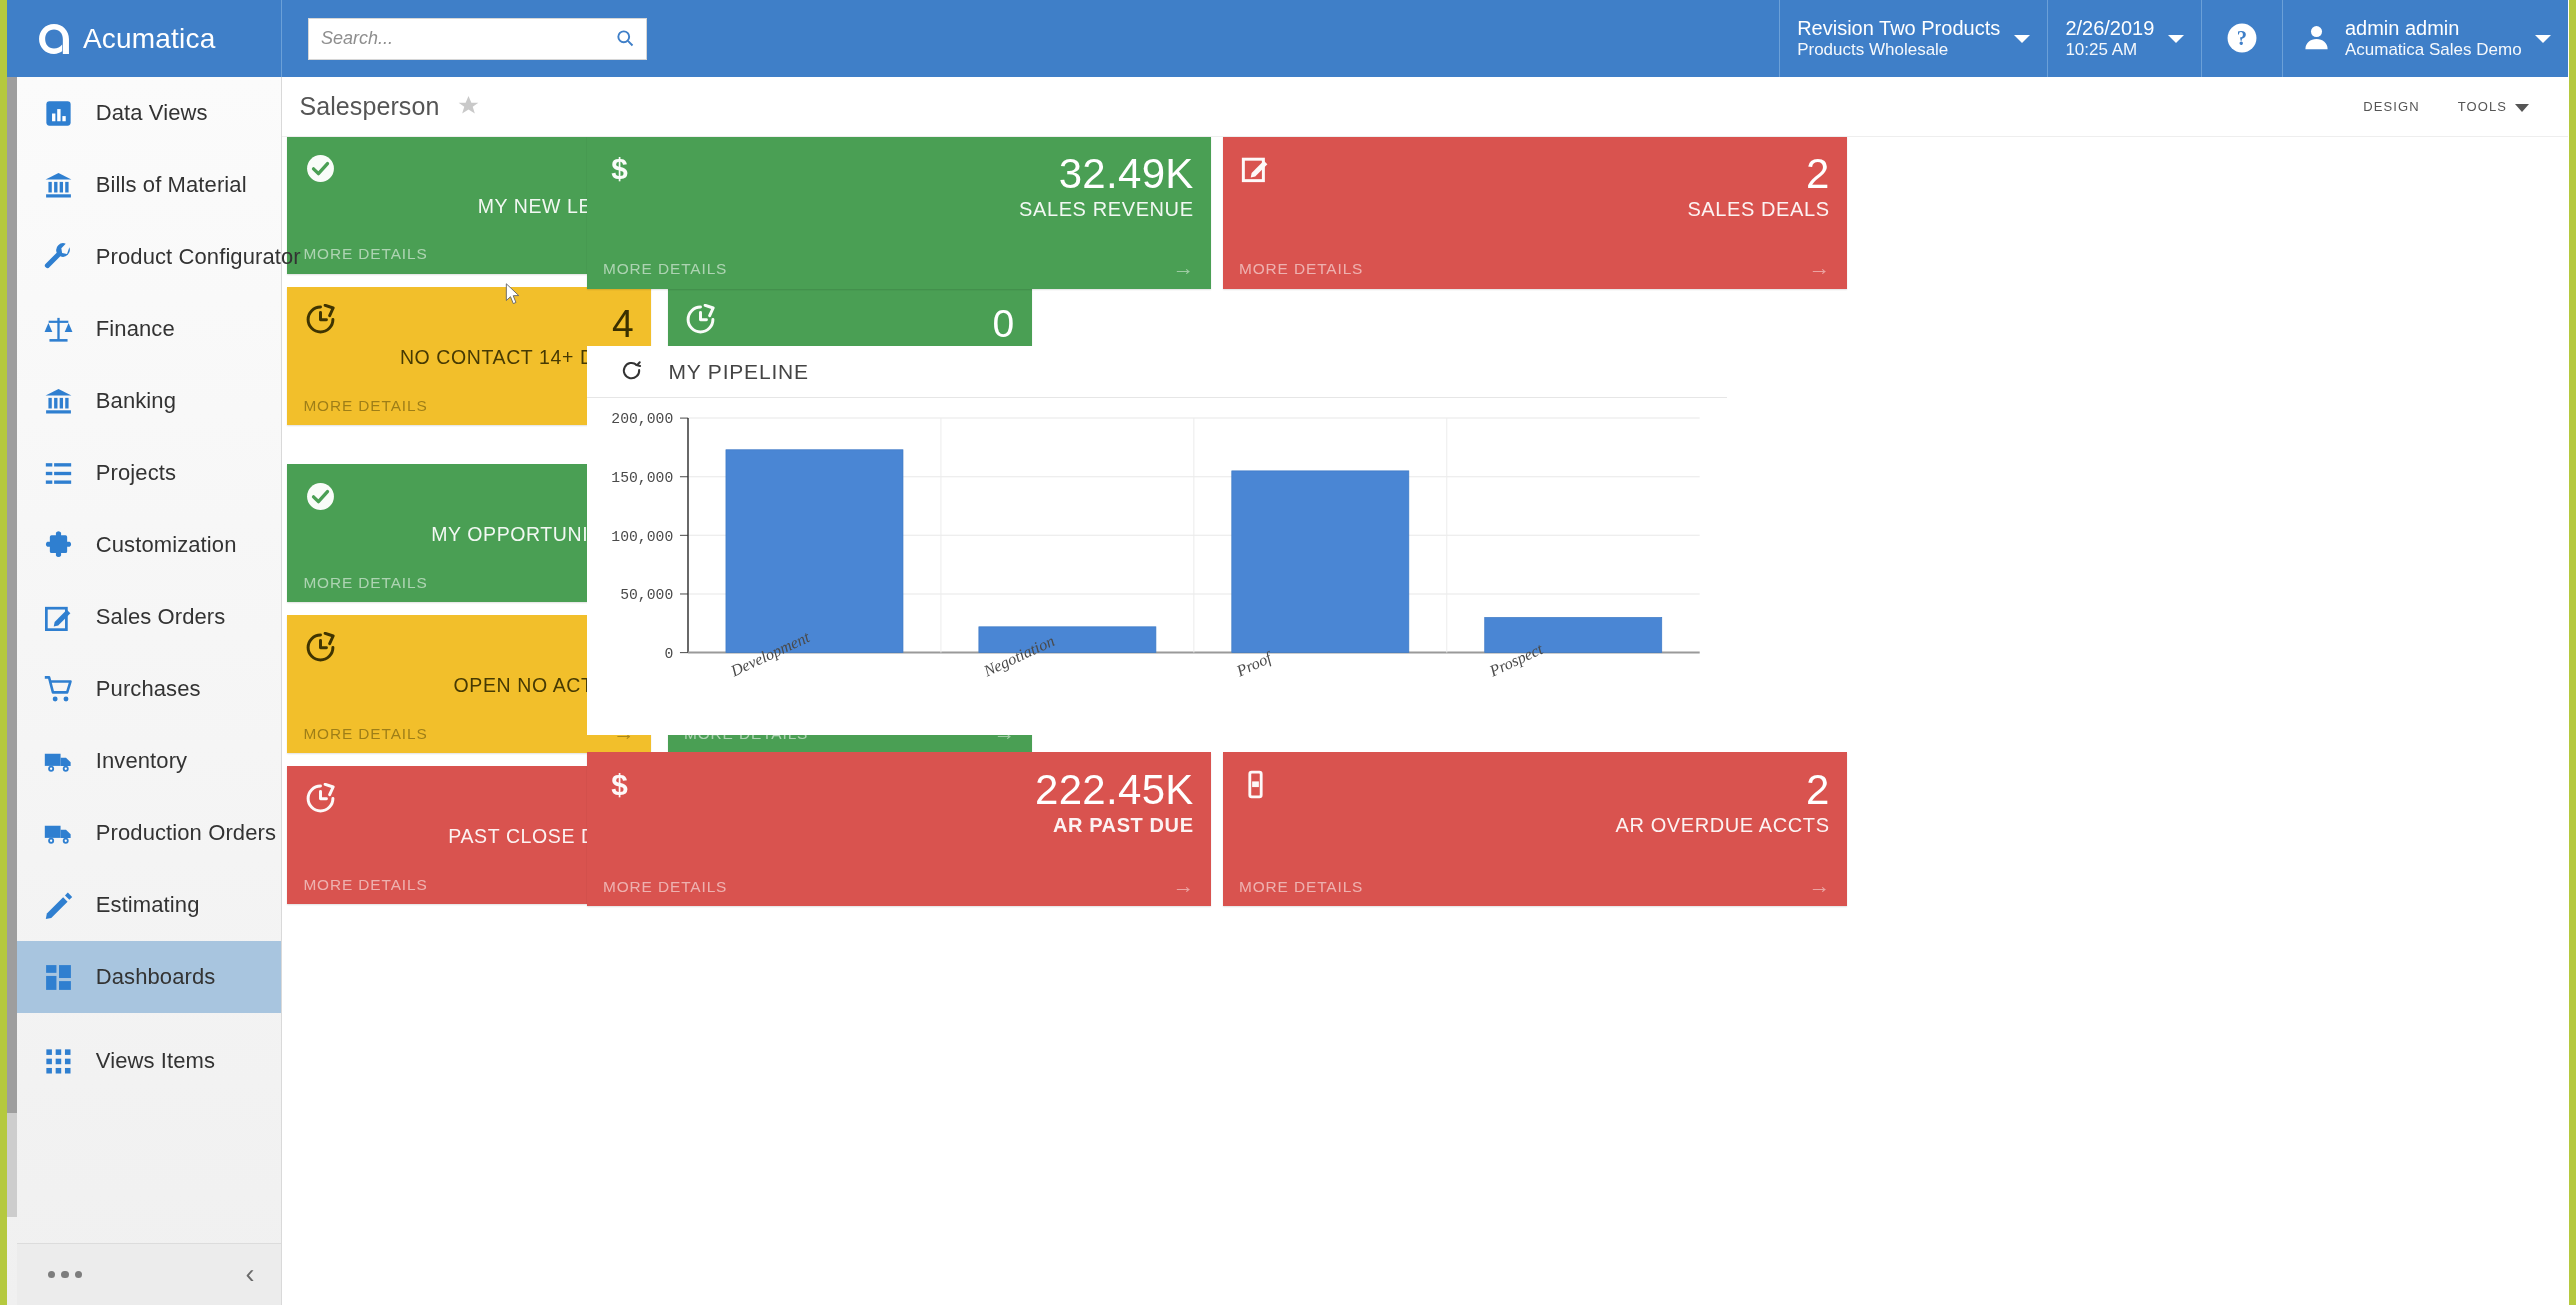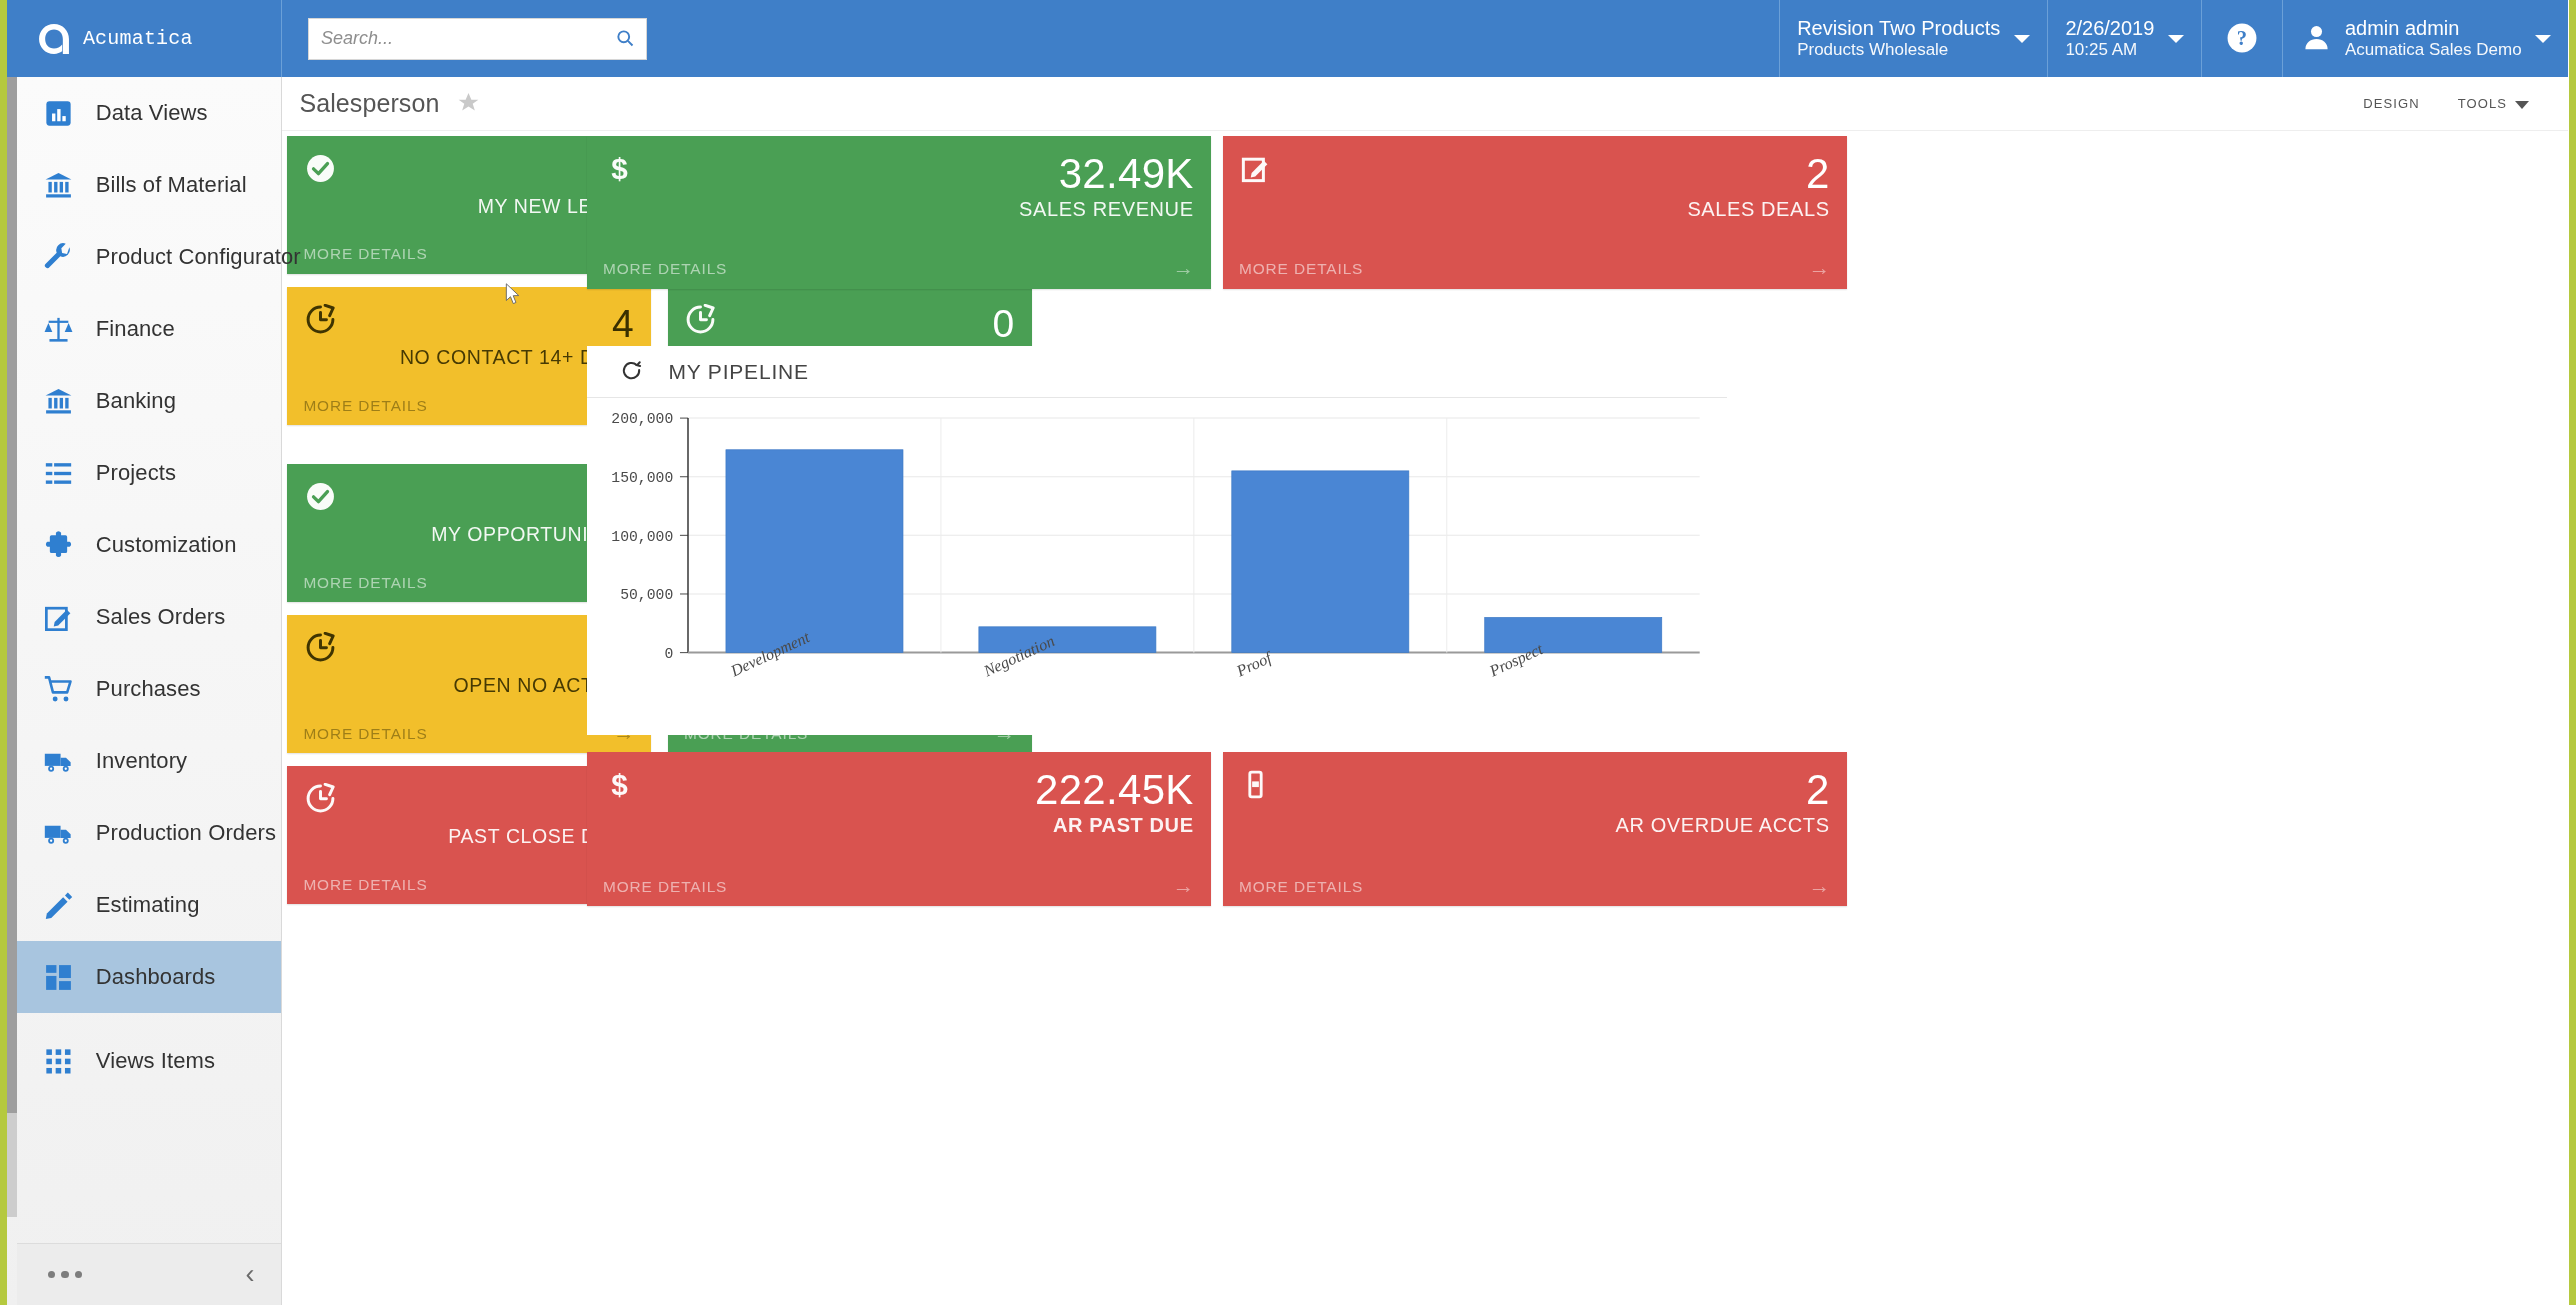--- a/index.html
+++ b/index.html
@@ -18,21 +18,21 @@
   .topbar {
     position:absolute; left:7.4px; top:0; width:2561px; height:77px;
     background:#3f7fc8; display:flex; align-items:stretch; z-index:30;
   }
   .logo-zone {
     width:275px; display:flex; align-items:center; padding-left:29.5px; gap:12px;
     border-right:0.7px solid #6ba0d8;
   }
   .logo-mark { width:34px; height:34px; position:relative; flex:none; }
   .logo-mark svg { display:block; }
-  .logo-text { color:#fff; font-size:20px; font-weight:400; letter-spacing:0.2px; white-space:nowrap;font-family:Liberation Mono, monospace; }
+  .logo-text { color:#fff; font-size:28px; font-weight:400; letter-spacing:0.2px; white-space:nowrap; }
 
   .search-zone { flex:1; display:flex; align-items:center; padding-left:25.5px; }
   .search-box {
     position:relative; width:339px; height:42px; background:#fff;
     border:0.7px solid #d6d6d6; display:flex; align-items:flex-end;
   }
   .search-box input {
     border:0; outline:0; width:100%; height:100%; padding:0 39px 0 12px;
     font-family:"Liberation Sans", sans-serif; font-size:18px; color:#666;
     background:transparent; font-style:italic;
@@ -71,21 +71,21 @@
     position:absolute; left:9.4px; bottom:0; right:0; height:62px;
     background:#ececec; display:flex; align-items:center; justify-content:space-between;
     padding:0 27px 0 31px; border-top:0.7px solid #dcdcdc;
   }
   .dots3 { display:flex; gap:6px; }
   .dots3 i { width:7.4px;height:7.4px;border-radius:50%;background:#7d7d7d; display:block; }
   .chev-l { color:#6b6b6b; font-size:27px; line-height:1; }
 
   
   .pagehead {
-    position:absolute; left:282px; top:77px; width:2286px; height:54px;
+    position:absolute; left:282px; top:77px; width:2286px; height:60px;
     background:#fff; display:flex; align-items:center; z-index:10;
     border-bottom:0.7px solid #eee;
   }
   .ph-title { font-size:25px; color:#555; margin-left:17.4px; letter-spacing:0.1px; }
   .ph-star { margin-left:17.4px; }
   .ph-right { margin-left:auto; display:flex; align-items:center; gap:38px; padding-right:39px; }
   .ph-btn { font-size:13px; color:#555; letter-spacing:1.1px; cursor:pointer; }
   .ph-caret { display:inline-block; width:0;height:0;border-left:7.4px solid transparent;border-right:7.4px solid transparent;border-top:8px solid #555; margin-left:8px; vertical-align:middle;}
 
   

